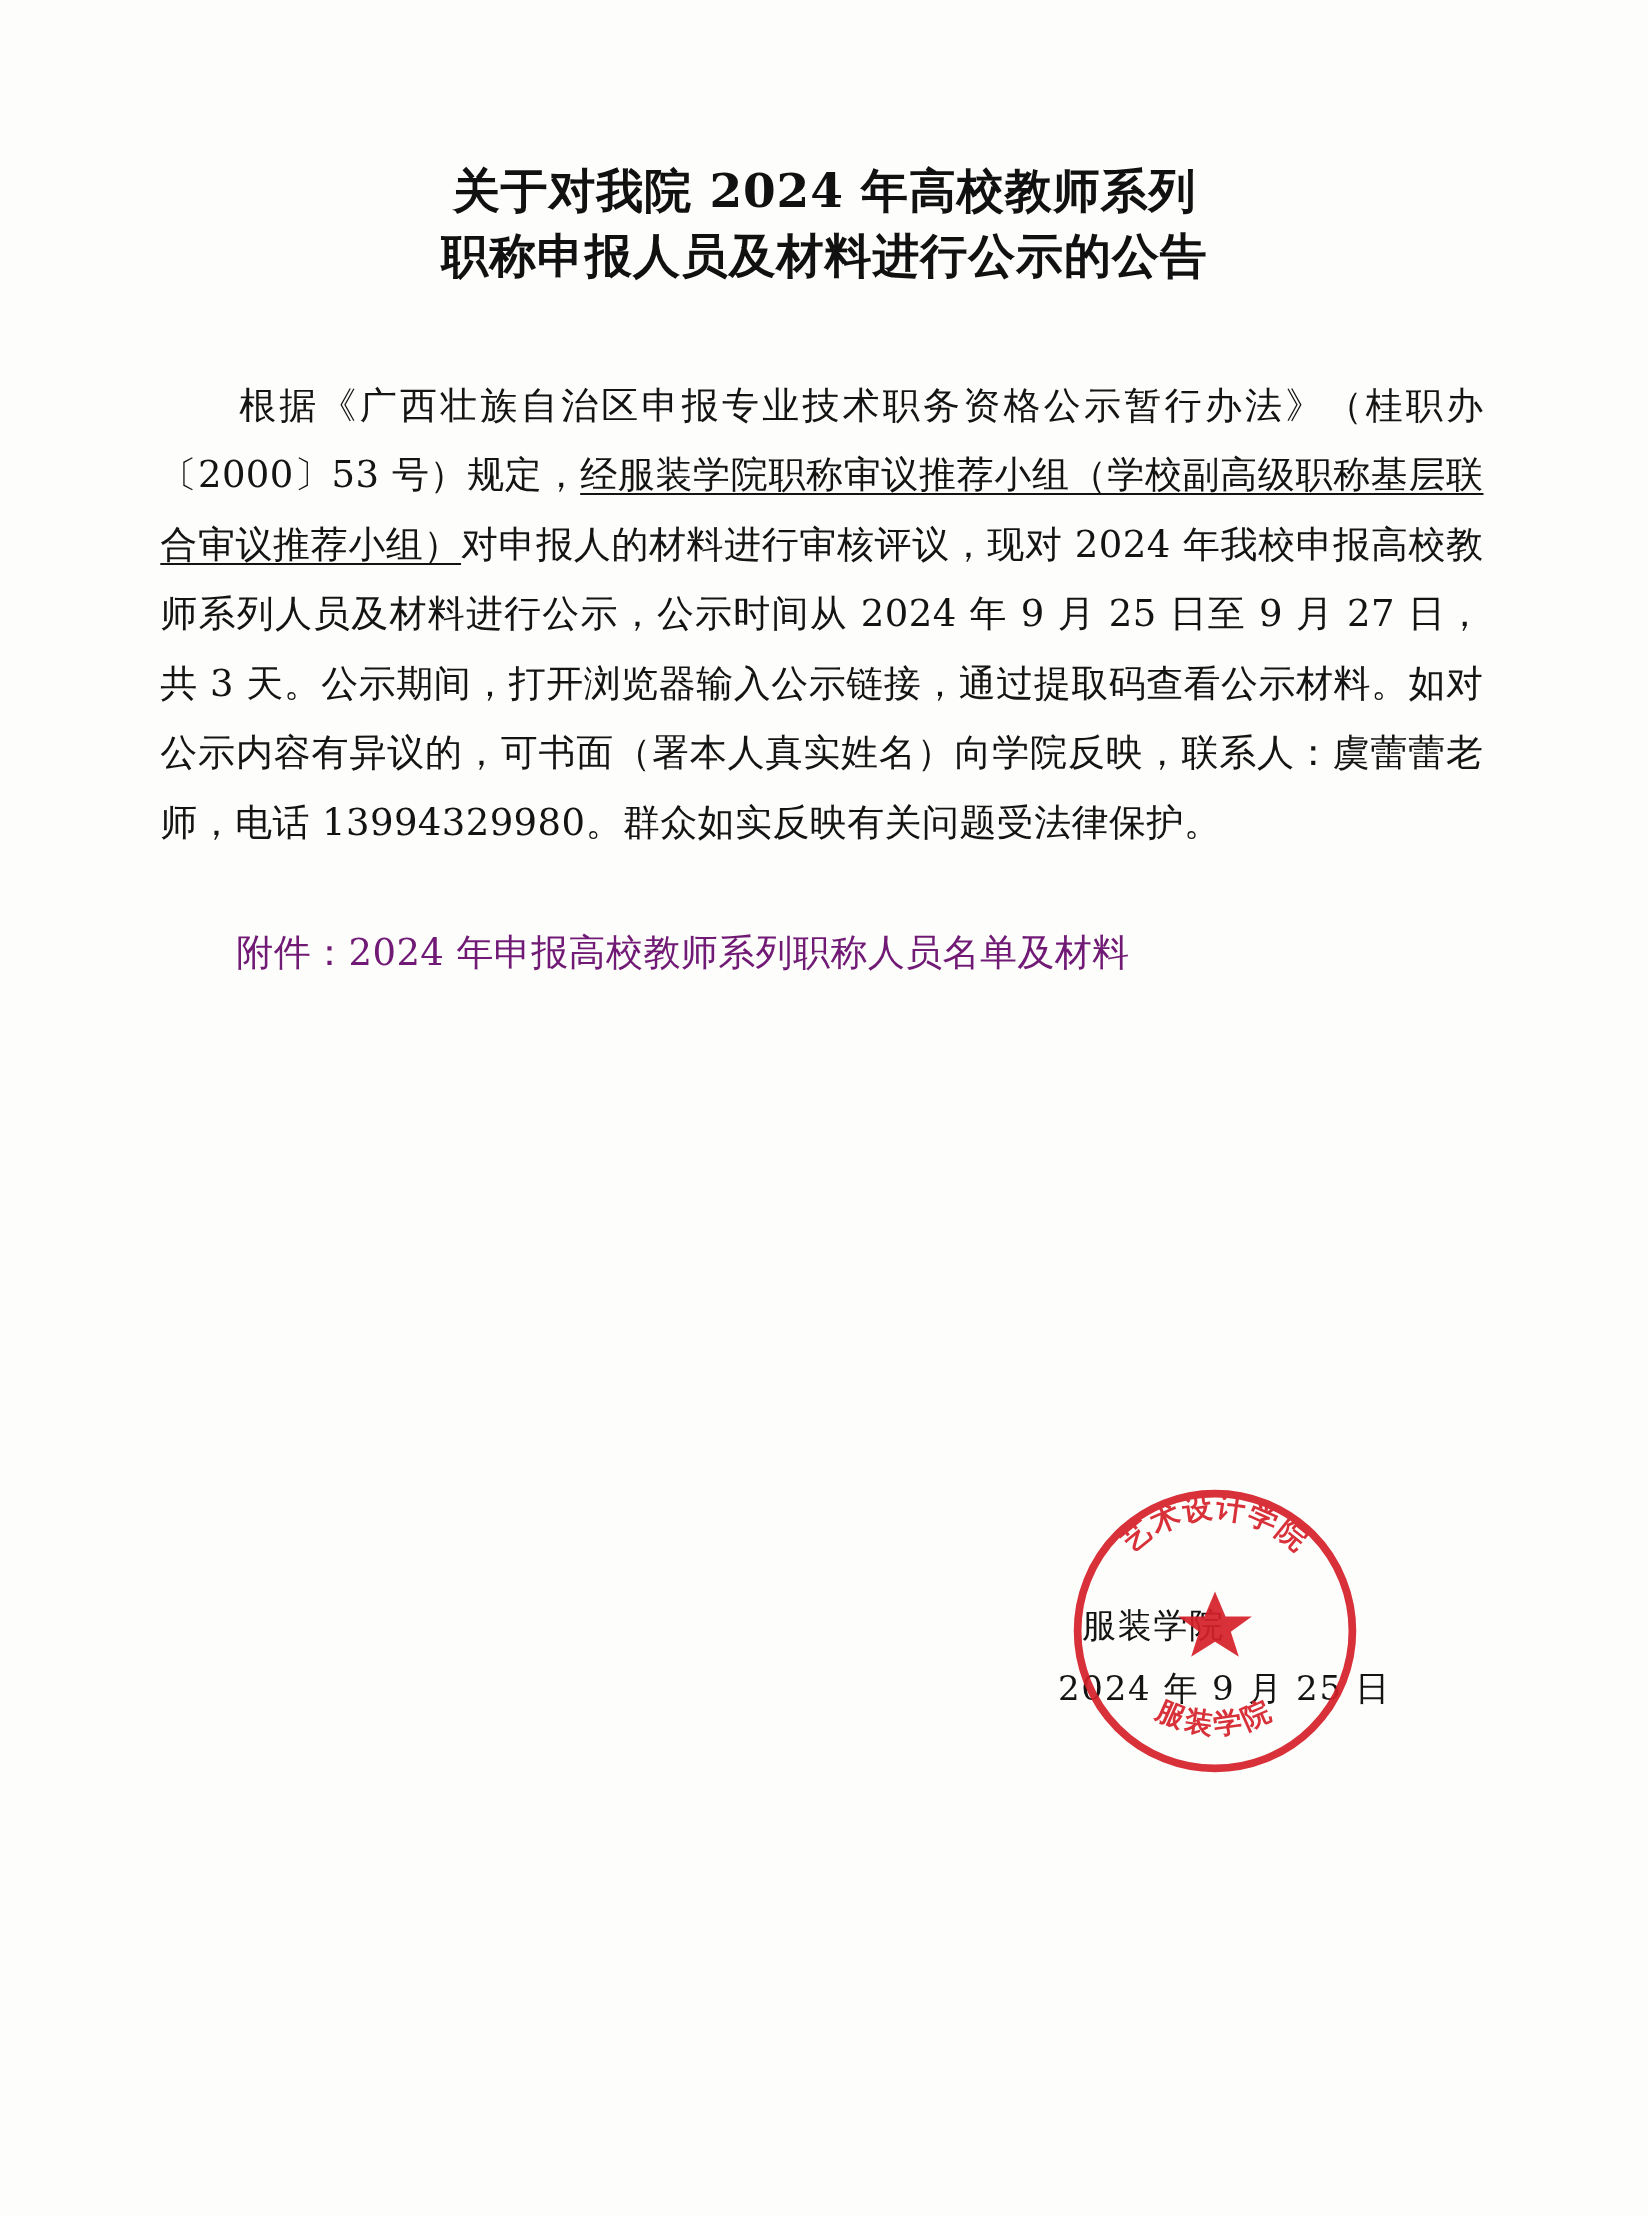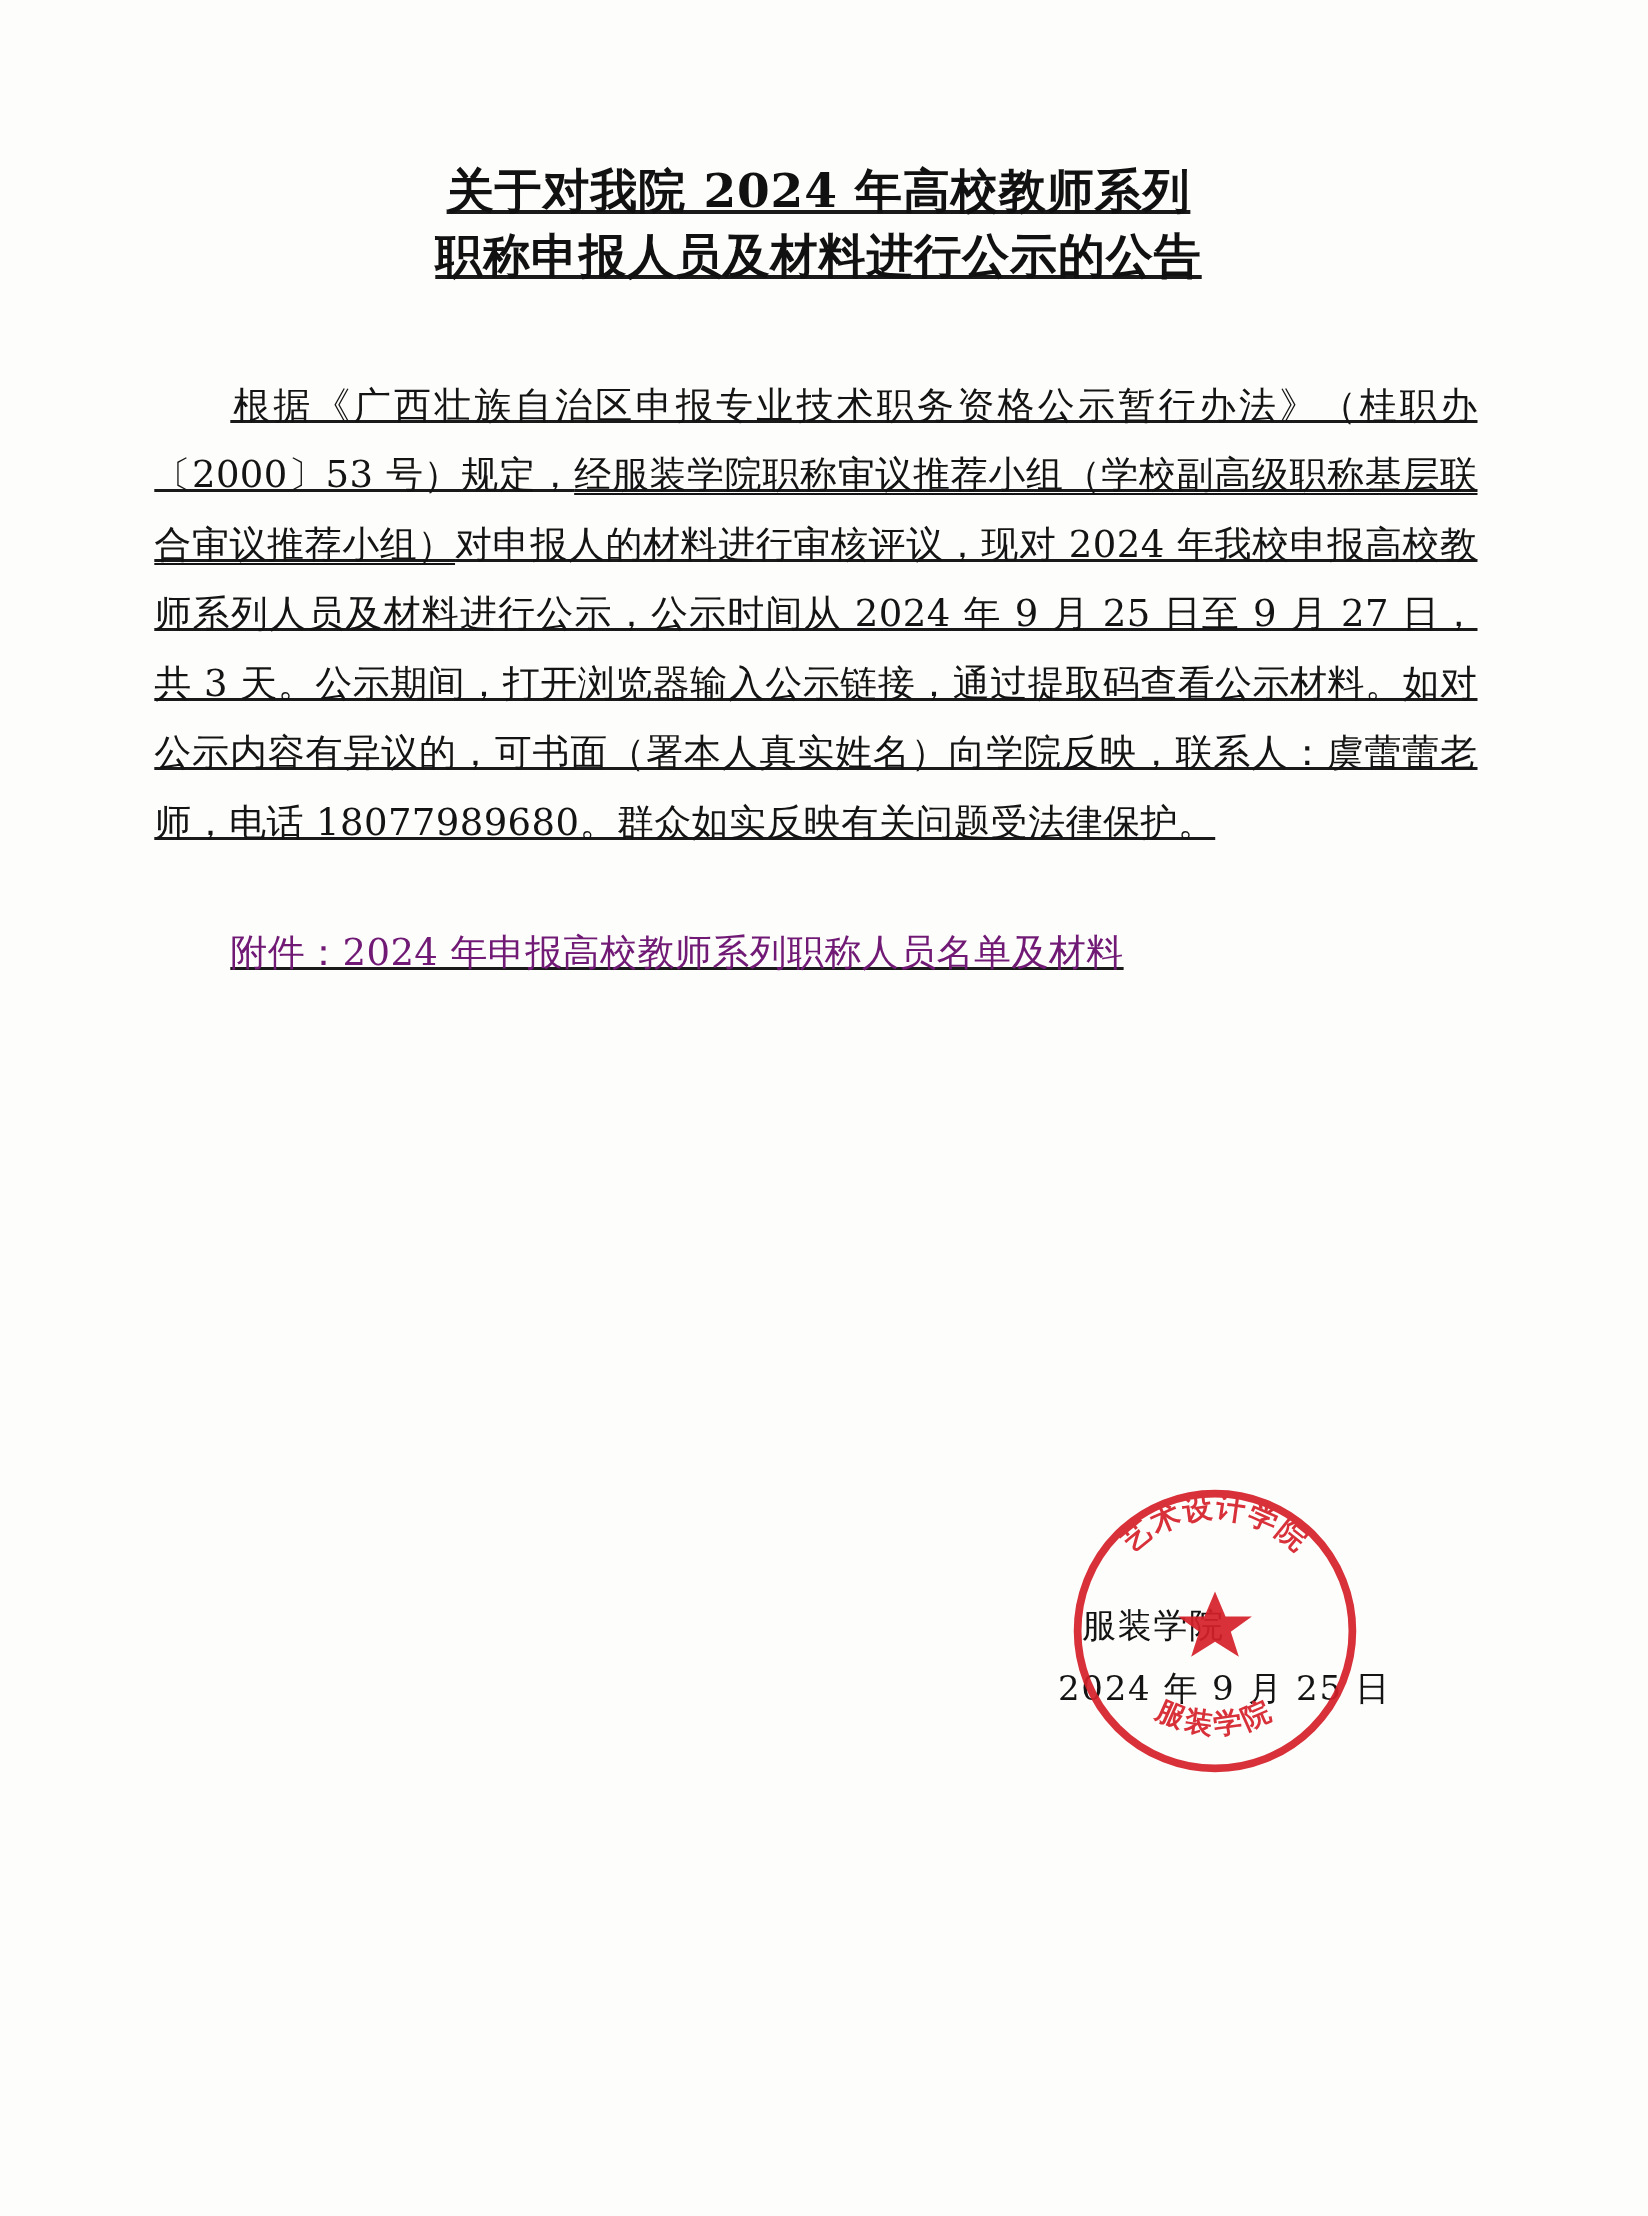--- a/index.html
+++ b/index.html
@@ -17,25 +17,24 @@
   }
 
   .page {
     position: absolute;
     inset: 0;
     background: #fdfdfb;
   }
 
   .doc-body {
     position: absolute;
-    left: 144px;
+    left: 150px;
     top: 0;
     width: 1349px;
     height: 1664px;
-    text-decoration: underline;
   }
 
   .doc-title {
     margin: 0;
     padding-top: 159px;
     text-align: center;
     font-family: "DejaVu Serif", "Liberation Serif", serif;
     font-weight: 700;
     font-size: 47px;
     line-height: 1.38;
@@ -138,21 +137,21 @@
 <div class="page">
   <div class="doc-body">
 
     <h1 class="doc-title">
       <span class="line">关于对我院 2024 年高校教师系列</span>
       <span class="line">职称申报人员及材料进行公示的公告</span>
     </h1>
 
     <div class="doc-paragraphs">
       <p class="para">
-        <span class="indent"></span><span>根据《广西壮族自治区申报专业技术职务资格公示暂行办法》（桂职办〔2000〕53 号）规定，</span><span class="u">经服装学院职称审议推荐小组（学校副高级职称基层联合审议推荐小组）</span><span>对申报人的材料进行审核评议，现对 2024 年我校申报高校教师系列人员及材料进行公示，公示时间从 2024 年 9 月 25 日至 9 月 27 日，共 3 天。公示期间，打开浏览器输入公示链接，通过提取码查看公示材料。如对公示内容有异议的，可书面（署本人真实姓名）向学院反映，联系人：虞蕾蕾老师，电话 18077989680。群众如实反映有关问题受法律保护。</span>
+        <span class="indent"></span><span>根据《广西壮族自治区申报专业技术职务资格公示暂行办法》（桂职办〔2000〕53 号）规定，</span><span class="u">经服装学院职称审议推荐小组（学校副高级职称基层联合审议推荐小组）</span><span>对申报人的材料进行审核评议，现对 2024 年我校申报高校教师系列人员及材料进行公示，公示时间从 2024 年 9 月 25 日至 9 月 27 日，共 3 天。公示期间，打开浏览器输入公示链接，通过提取码查看公示材料。如对公示内容有异议的，可书面（署本人真实姓名）向学院反映，联系人：虞蕾蕾老师，电话 13994329980。群众如实反映有关问题受法律保护。</span>
       </p>
 
       <p class="attachment">
         <span class="indent"></span><span>附件：2024 年申报高校教师系列职称人员名单及材料</span>
       </p>
     </div>
   </div>
 
   <div class="signature">
     <span class="sig-org">服装学院</span>

